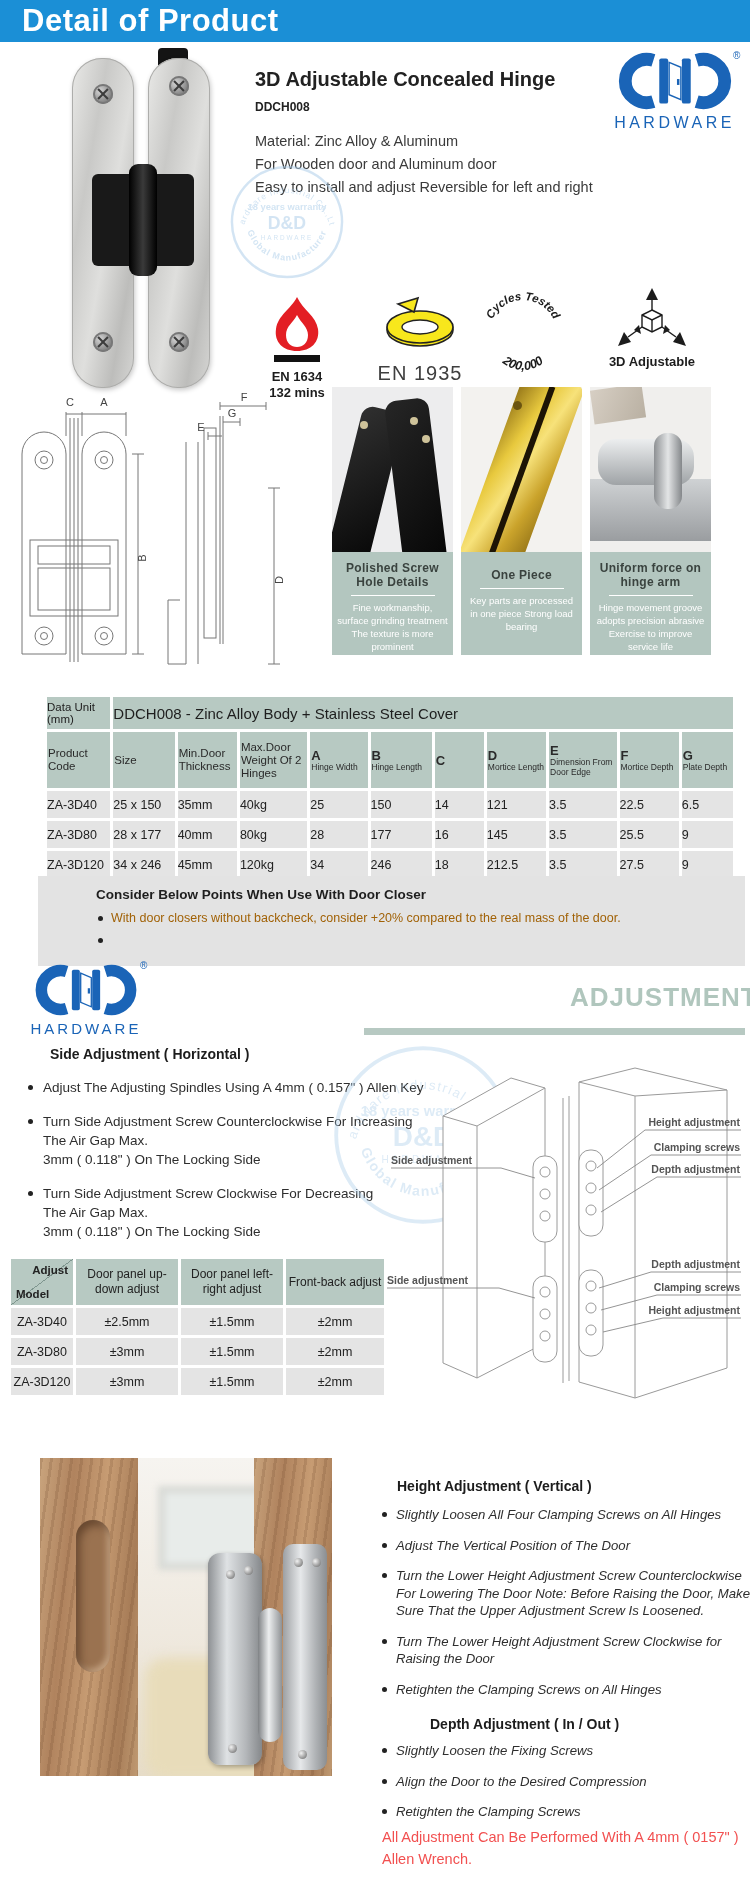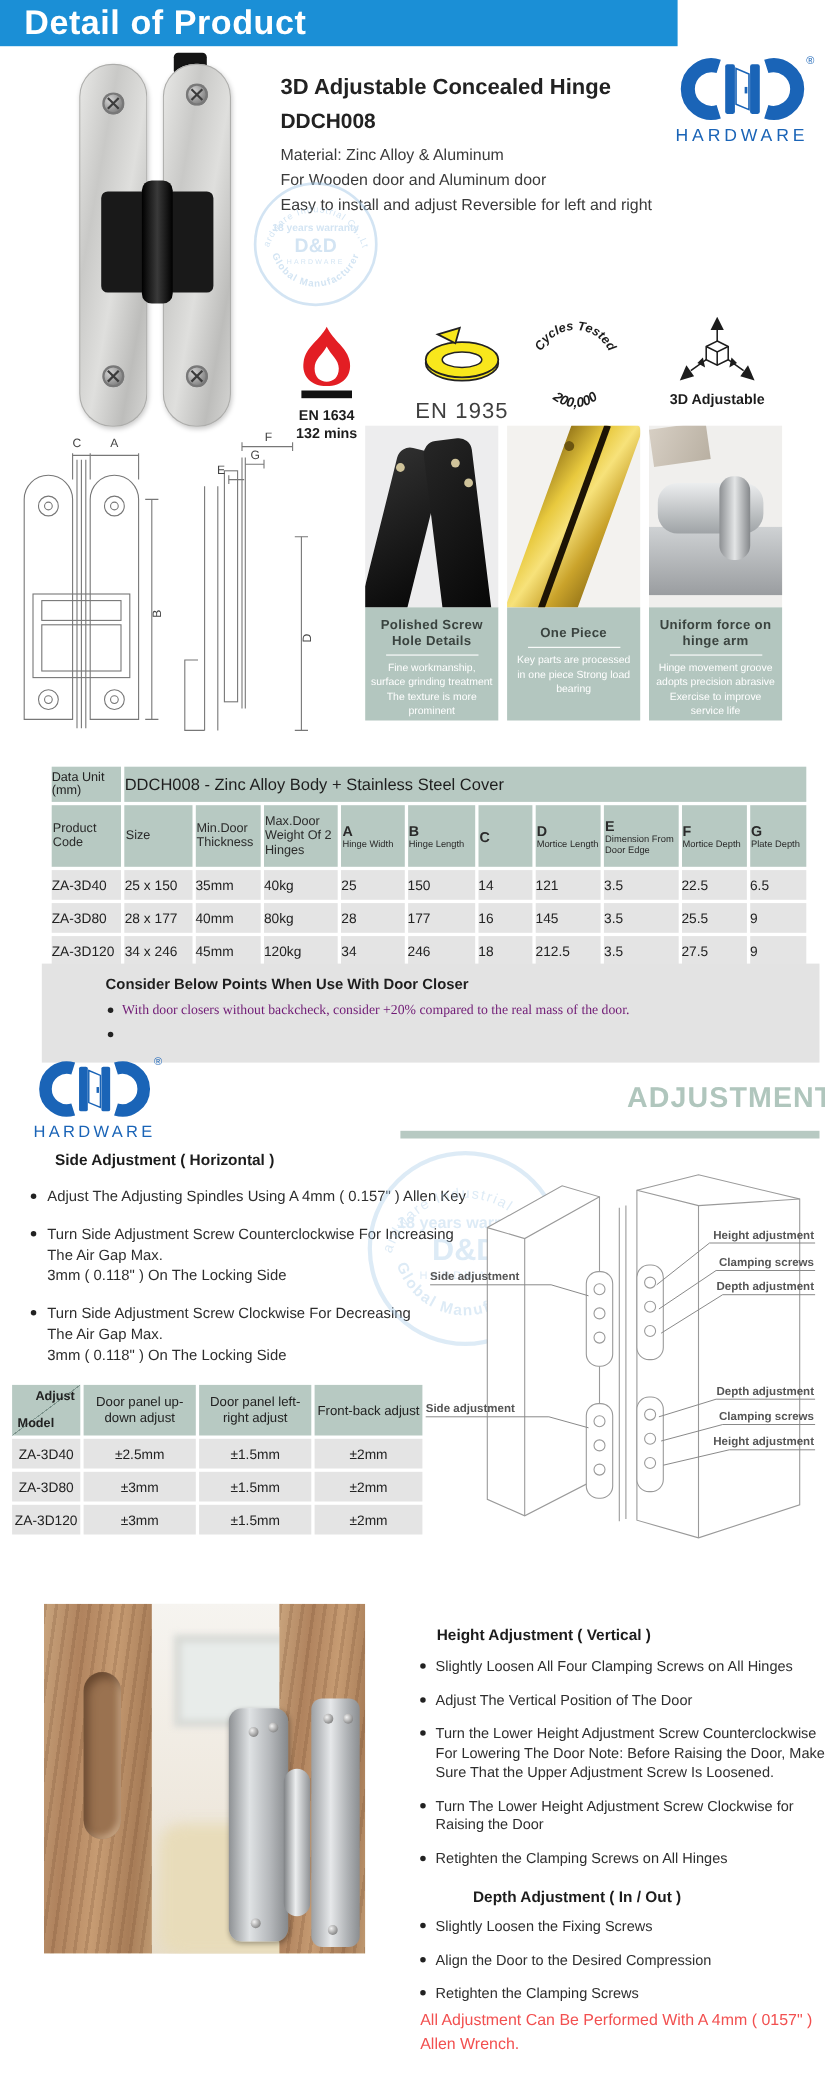--- a/index.html
+++ b/index.html
@@ -2,38 +2,38 @@
 <html><head>
 <meta charset="utf-8">
 <style>
   * { margin:0; padding:0; box-sizing:border-box; }
   html,body { background:#fff; }
   body { font-family:"Liberation Sans", sans-serif; color:#333; }
   .page { position:relative; width:750px; height:1897px; background:#fff; overflow:hidden; margin:0 auto; }
   .abs { position:absolute; }
 
   
-  .banner { left:0; top:0; width:616px; height:42px; background:#1b8fd6; color:#fff;
+  .banner { left:0; top:0; width:750px; height:42px; background:#1b8fd6; color:#fff;
             font-size:31px; font-weight:bold; line-height:42px; padding-left:22px; letter-spacing:.5px; }
 
   
   .plate { position:absolute; width:62px; height:330px; border-radius:30px;
            background:linear-gradient(100deg,#e9e9e7 0%,#c9c9c7 30%,#dfdfdd 55%,#bdbdbb 80%,#d6d6d4 100%);
            box-shadow:inset 0 0 0 1px #adadab, 1px 2px 5px rgba(0,0,0,.22); }
   .screw { position:absolute; width:20px; height:20px; border-radius:50%;
            background:radial-gradient(circle at 35% 35%, #d6d6d6, #909090 55%, #5c5c5c);
            box-shadow:inset 0 0 0 2px #787878; }
   .screw:before, .screw:after { content:""; position:absolute; left:9px; top:3px; width:2px; height:14px; background:#3c3c3c; }
   .screw:before { transform:rotate(45deg); } .screw:after { transform:rotate(-45deg); }
   .mech { position:absolute; background:#191919; border-radius:6px; }
   .knuckle { position:absolute; background:linear-gradient(90deg,#000,#3a3a3a 50%,#000); border-radius:9px; }
   .tab { position:absolute; background:#141414; border-radius:4px; }
 
   .p-title { font-size:20px; font-weight:bold; color:#222; }
-  .p-code  { font-size:19px; font-weight:bold; color:#222; }
+  .p-code  { font-size:12px; font-weight:bold; color:#222; }
   .p-line  { font-size:14.5px; color:#3a3a3a; }
 
   .logo-word { color:#1a64b7; font-size:16px; letter-spacing:3.5px; }
   .logo-word.small { font-size:15px; letter-spacing:3px; }
   .reg { color:#1a64b7; font-size:10px; }
 
   .stamp { opacity:.5; pointer-events:none; }
 
   .cert { position:absolute; text-align:center; }
   .cert-b { font-size:13px; font-weight:bold; color:#1c1c1c; line-height:16px; }
@@ -56,21 +56,21 @@
   .sp-title { font-size:15px; font-weight:bold; color:#1e1e1e; height:32px; }
   .hm { display:block; font-size:11.5px; color:#2a2a2a; line-height:13px; }
   .letter .hm { font-weight:bold; font-size:13px; }
   .hs { display:block; font-size:8.5px; color:#2a2a2a; line-height:10px; }
   th.hcell { height:56px; padding:2px 1px; }
 
   
   .note-box { left:38px; top:876px; width:707px; height:90px; background:#e3e3e3; padding:11px 0 0 58px; }
   .note-title { font-size:13.5px; font-weight:bold; color:#1e1e1e; margin-bottom:5px; }
   ul.blist { list-style:none; }
-  ul.blist li { display:flex; font-size:12.5px; color:#701a75; line-height:22px;font-family:Liberation Serif, serif; }
+  ul.blist li { display:flex; font-size:12.5px; color:#a16207; line-height:22px; }
   ul.blist .dot { width:5px; height:5px; border-radius:50%; background:#222; margin:9px 8px 0 2px; flex-shrink:0; }
 
   .adj-heading { font-size:26px; font-weight:bold; color:#b0c6bd; letter-spacing:1px; }
   .adj-bar { background:#b7c9c2; height:7px; }
   .sec-title { font-size:14px; font-weight:bold; color:#1c1c1c; }
 
   ul.side-list { list-style:none; }
   ul.side-list li { display:flex; margin-bottom:15px; }
   ul.side-list .dot { width:5px; height:5px; border-radius:50%; background:#222; margin:7px 10px 0 0; flex-shrink:0; }
   ul.side-list .ln { font-size:13.5px; color:#2e2e2e; line-height:19px; }
@@ -81,21 +81,21 @@
   .adj-h { font-size:12px; font-weight:bold; color:#222; height:46px; line-height:15px; }
   .adj-c { background:#e4e4e4; font-size:12.5px; color:#222; height:27px; }
   .corner { position:relative; background:
       linear-gradient(to bottom right, rgba(0,0,0,0) 49.4%, #7e958e 49.4%, #7e958e 50.6%, rgba(0,0,0,0) 50.6%), #b7c9c2; }
   .corner .c1 { position:absolute; top:5px; right:5px; font-size:11.5px; font-weight:bold; color:#222; }
   .corner .c2 { position:absolute; bottom:5px; left:5px; font-size:11.5px; font-weight:bold; color:#222; }
 
   ul.vlist { list-style:none; }
   ul.vlist li { display:flex; margin-bottom:13px; }
   ul.vlist .dot { width:5px; height:5px; border-radius:50%; background:#222; margin:6px 9px 0 0; flex-shrink:0; }
-  ul.vlist .ln { font-size:13.2px; color:#2e2e2e; line-height:17.5px; }
+  ul.vlist .ln { font-size:13.2px; color:#2e2e2e; line-height:17.5px;font-style:italic; }
 
   .red-note { color:#f25050; font-size:14.5px; line-height:22px; font-weight:400; }
 
   
   .door-photo { left:40px; top:1458px; width:292px; height:318px; overflow:hidden;
                 background:linear-gradient(180deg,#f6f4f0 0%,#efe9df 55%,#e7ddc9 100%); }
   .wall-frame { position:absolute; left:118px; top:28px; width:112px; height:84px; background:#e8ecea;
                 border:7px solid #d8dad6; filter:blur(3px); }
   .sofa { position:absolute; left:105px; top:200px; width:150px; height:120px; background:#e8dcba; border-radius:20px; filter:blur(6px); }
   .plank { position:absolute; top:0; height:318px;

